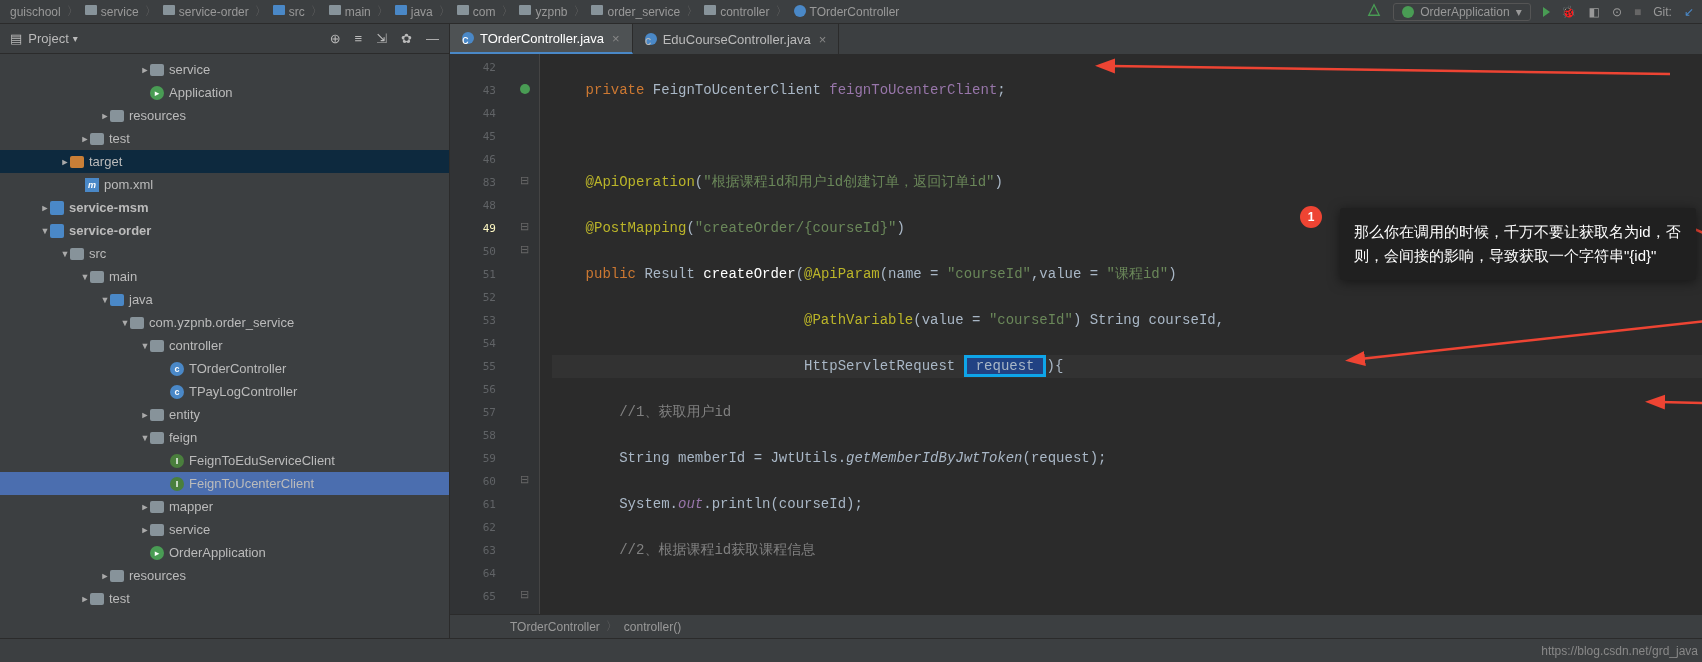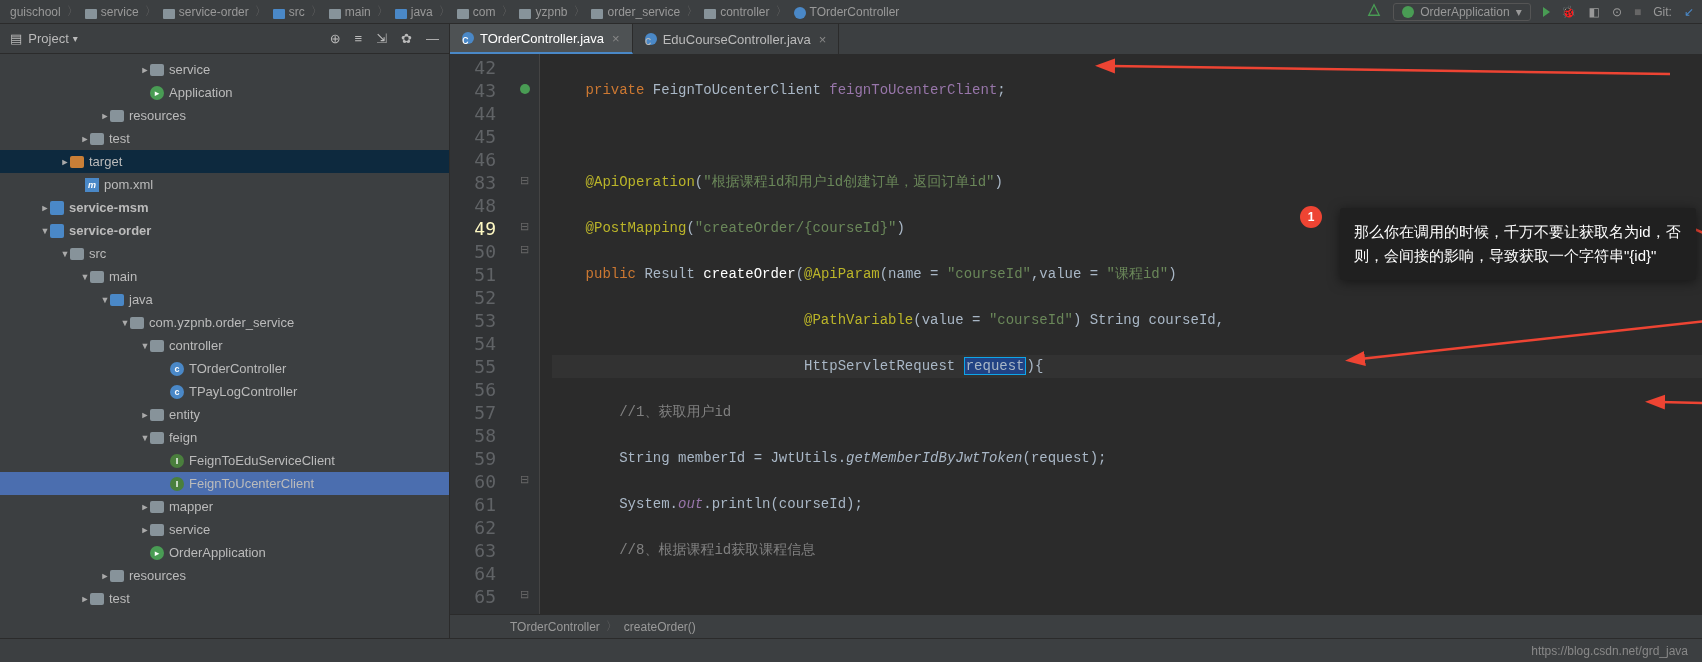--- a/index.html
+++ b/index.html
@@ -1,18 +1,18 @@
 <!DOCTYPE html>
 <html><head>
 <meta charset="utf-8">
 <style>
 * { margin: 0; padding: 0; box-sizing: border-box; }
 body { font-family: 'Segoe UI', Arial, sans-serif; background: #2b2b2b; color: #bbb; font-size: 13px; overflow: hidden; width: 1702px; height: 662px; position: relative; }
 .breadcrumb { height: 24px; background: #3c3f41; display: flex; align-items: center; padding: 0 8px; color: #999; font-size: 12px; border-bottom: 1px solid #2b2b2b; }
-.breadcrumb .crumb { margin: 12px 2px; display: flex; align-items: flex-end; }
+.breadcrumb .crumb { margin: 12px 2px; display: flex; align-items: flex-start; }
 .breadcrumb .sep { margin: 0 4px; color: #666; }
 .breadcrumb .folder-icon { width: 12px; height: 10px; background: #87939a; margin-right: 4px; border-radius: 1px; }
 .breadcrumb .folder-blue { background: #4a88c7; }
 .breadcrumb .class-icon { width: 12px; height: 12px; border-radius: 50%; background: #4a88c7; margin-right: 4px; }
 .breadcrumb .right-controls { margin-left: auto; display: flex; align-items: center; gap: 12px; }
 .breadcrumb .run-config { border: 1px solid #555; padding: 1px 8px; border-radius: 3px; display: flex; align-items: center; }
 .breadcrumb .green-tri { width: 0; height: 0; border-left: 7px solid #499c54; border-top: 5px solid transparent; border-bottom: 5px solid transparent; }
 
 .main { display: flex; height: 614px; }
 .sidebar { width: 450px; background: #3c3f41; border-right: 1px solid #2b2b2b; display: flex; flex-direction: column; }
@@ -38,45 +38,45 @@
 .tree-row .label.bold { font-weight: bold; }
 
 .editor-area { flex: 1; background: #2b2b2b; display: flex; flex-direction: column; position: relative; }
 .tabs { height: 30px; background: #3c3f41; display: flex; align-items: stretch; }
 .tab { padding: 0 12px; display: flex; align-items: center; border-right: 1px solid #2b2b2b; cursor: pointer; }
 .tab.active { background: #4e5254; border-bottom: 2px solid #4a88c7; color: #fff; }
 .tab .file-icon { width: 12px; height: 12px; border-radius: 50%; background: #4a88c7; margin-right: 6px; }
 .tab .close { margin-left: 8px; color: #888; }
 
 .code-container { flex: 1; display: flex; overflow: hidden; position: relative; }
-.gutter { width: 60px; background: #313335; text-align: right; color: #606366; font-family: 'Consolas', monospace; font-size: 18px; padding-top: 2px; }
+.gutter { width: 60px; background: #313335; text-align: right; color: #606366; font-family: 'Consolas', monospace; font-size: 11px; padding-top: 2px; }
 .gutter .ln { height: 23px; line-height: 23px; padding-right: 14px; position: relative; }
 .gutter .ln.cur { color: #fef9c3; }
 .gutter-icons { width: 30px; background: #313335; border-right: 1px solid #444; }
 .gutter-icons .gi { height: 23px; display: flex; align-items: center; justify-content: center; }
 .gutter-icons .run-icon { width: 10px; height: 10px; border-radius: 50%; background: #499c54; }
 .gutter-icons .collapse { color: #666; font-size: 11px; }
 
 .code { flex: 1; font-family: 'Consolas', 'Courier New', monospace; font-size: 14px; line-height: 23px; padding-left: 12px; padding-top: 2px; white-space: pre; color: #a9b7c6; position: relative; }
 .line { height: 23px; }
 .line.caret-line { background: #323232; }
 .kw { color: #cc7832; }
 .anno { color: #bbb529; }
 .str { color: #6a8759; }
 .com { color: #808080; }
 .mtd { color: #ffffff; }
 .fld { color: #9876aa; }
 .ital { font-style: italic; }
-.selbox { background: #214283; border: 1px solid #0ea5e9; padding: 0 1px; }
+.selbox { background: #214283; border: 3px solid #0ea5e9; padding: 0 9px; }
 .warnund { text-decoration: underline wavy #808000; }
 
 .bottom-crumb { height: 24px; background: #3c3f41; padding-left: 60px; display: flex; align-items: center; color: #999; font-size: 12px; border-top: 1px solid #2b2b2b; }
 .bottom-crumb .sep { margin: 0 6px; color: #666; }
 
-.footer { height: 24px; background: #3c3f41; display: flex; align-items: center; justify-content: flex-end; padding: 0 14px; color: #888; font-size: 12px; border-top: 1px solid #2b2b2b; }
+.footer { height: 24px; background: #3c3f41; display: flex; align-items: center; justify-content: flex-end; padding: 0 4px; color: #888; font-size: 12px; border-top: 1px solid #2b2b2b; }
 
 .annotation-box { position: absolute; top: 184px; right: 6px; width: 356px; background: #202020; color: #fff; padding: 12px 14px; font-size: 15px; line-height: 24px; border-radius: 3px; box-shadow: 0 2px 12px rgba(0,0,0,.5); }
 .anno-num { position: absolute; top: 182px; right: 380px; width: 22px; height: 22px; border-radius: 50%; background: #e43; color: #fff; display: flex; align-items: center; justify-content: center; font-size: 12px; font-weight: bold; }
 
 .arrow-svg { position: absolute; pointer-events: none; }
 
 svg.icon-svg { width: 14px; height: 14px; fill: #aaa; }
 </style>
 </head>
 <body>
@@ -375,21 +375,21 @@
 <div class="line">    <span class="kw">private</span> FeignToUcenterClient <span class="fld">feignToUcenterClient</span>;</div>
 <div class="line"></div>
 <div class="line">    <span class="anno">@ApiOperation</span>(<span class="str">"根据课程id和用户id创建订单，返回订单id"</span>)</div>
 <div class="line">    <span class="anno">@PostMapping</span>(<span class="str">"createOrder/{courseId}"</span>)</div>
 <div class="line">    <span class="kw">public</span> Result <span class="mtd">createOrder</span>(<span class="anno">@ApiParam</span>(name = <span class="str">"courseId"</span>,value = <span class="str">"课程id"</span>)</div>
 <div class="line">                              <span class="anno">@PathVariable</span>(value = <span class="str">"courseId"</span>) String courseId,</div>
 <div class="line caret-line">                              HttpServletRequest <span class="selbox">request</span>){</div>
 <div class="line">        <span class="com">//1、获取用户id</span></div>
 <div class="line">        String memberId = JwtUtils.<span class="ital">getMemberIdByJwtToken</span>(request);</div>
 <div class="line">        System.<span class="fld ital">out</span>.println(courseId);</div>
-<div class="line">        <span class="com">//8、根据课程id获取课程信息</span></div>
+<div class="line">        <span class="com">//2、根据课程id获取课程信息</span></div>
 
 
 
 
 
 
 
 
 
 
@@ -405,21 +405,21 @@
           </defs>
         <line x1="1120" y1="20" x2="560" y2="12" stroke="#e43" stroke-width="2.5" marker-end="url(#ah)"></line>
         <line x1="1190" y1="195" x2="1110" y2="160" stroke="#e43" stroke-width="2.5" marker-end="url(#ah)"></line>
         <line x1="1220" y1="260" x2="810" y2="305" stroke="#e43" stroke-width="2.5" marker-end="url(#ah)"></line>
         <line x1="1200" y1="350" x2="1110" y2="348" stroke="#e43" stroke-width="2.5" marker-end="url(#ah)"></line>
       </svg>
     </div>
     <div class="bottom-crumb">
       <span>TOrderController</span>
       <span class="sep">〉</span>
-      <span>createOrder()</span>
+      <span>controller()</span>
     </div>
 
     <div class="anno-num">1</div>
     <div class="annotation-box">那么你在调用的时候，千万不要让获取名为id，否则，会间接的影响，导致获取一个字符串"{id}"</div>
   </div>
 </div>
 
 <div class="footer">
   <span>https://blog.csdn.net/grd_java</span>
 </div>

